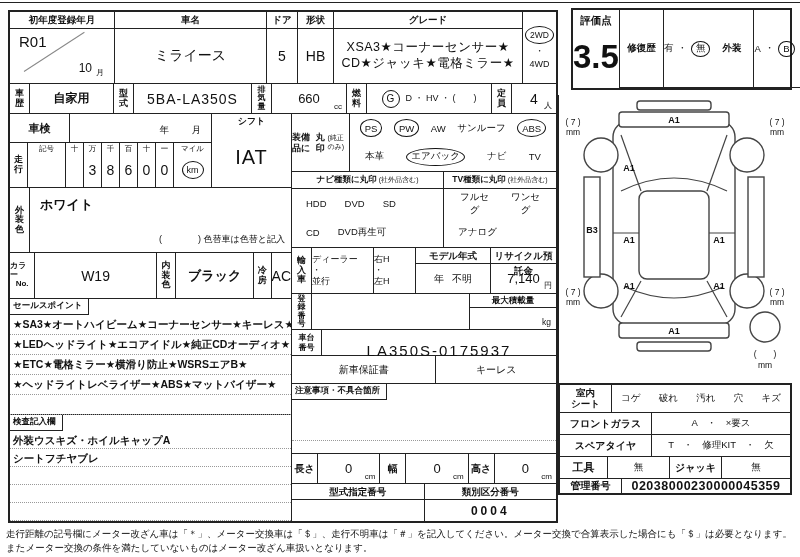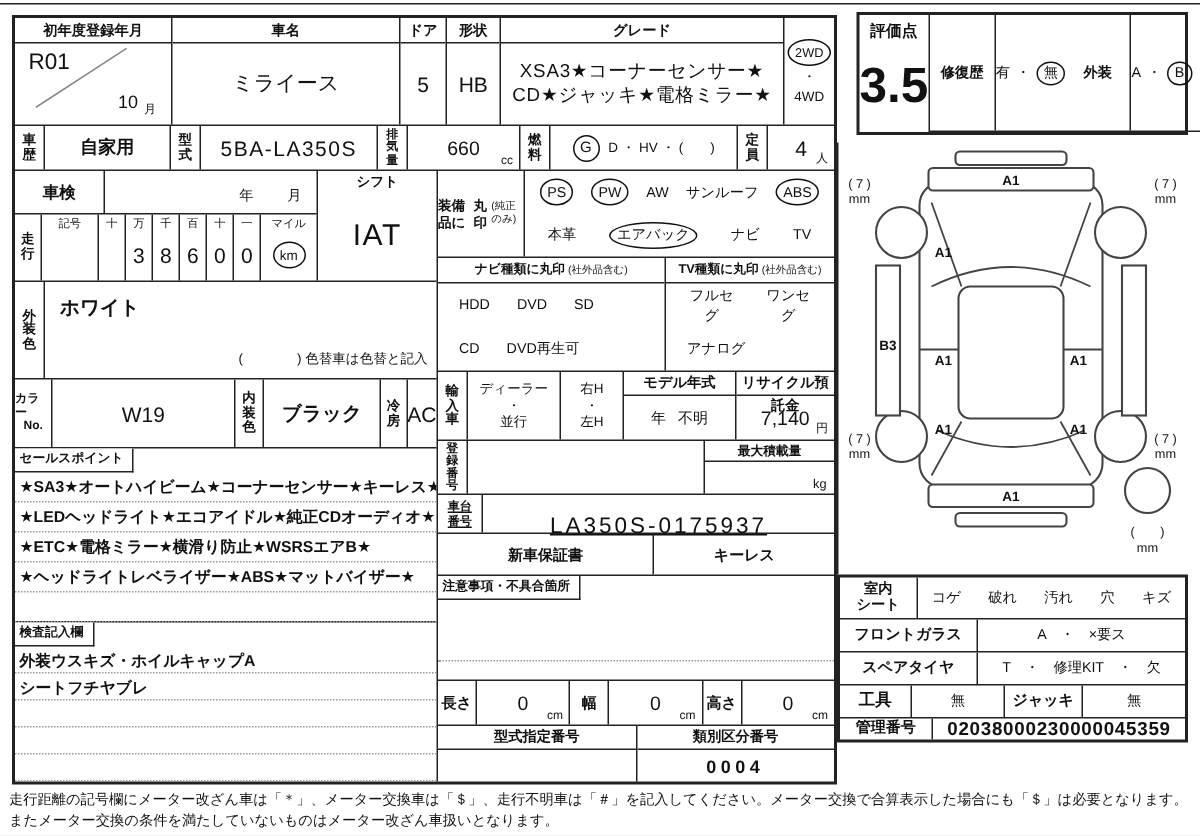--- a/index.html
+++ b/index.html
@@ -98,42 +98,42 @@
   .nav-col { width:152px; border-right:1px solid #222; display:flex; flex-direction:column; }
   .tv-col { flex:1; display:flex; flex-direction:column;text-align:center; }
   .navtv-h { height:17px; border-bottom:1px solid #222; display:flex; align-items:center; justify-content:center;
     gap:2px; font-size:8.5px; font-weight:bold; }
   .navtv-h .s { font-size:7px; font-weight:normal; }
   .navtv-items { flex:1; display:flex; flex-direction:column; font-size:9.5px; }
   .navtv-row { flex:1; display:flex; align-items:center; gap:18px; padding:0 14px; }
 
   
   .import-block { height:46px; border-bottom:1.5px solid #222; display:flex; }
-  .imp-cell { border-right:1px solid #222; display:flex; flex-direction:column; align-items:center;
+  .imp-cell { border-right:1px solid #222; display:flex; flex-direction:column; 
     justify-content:center; font-size:9px; line-height:1.25; }
   .imp-head-cell { border-right:1px solid #222; display:flex; flex-direction:column; }
   .imp-head-cell:last-child { border-right:none; }
   .imp-h { height:16px; border-bottom:1px solid #222; font-size:9.5px; font-weight:bold; text-align:center; line-height:15px; }
   .imp-v { flex:1; display:flex; align-items:center; justify-content:center; gap:8px; font-size:10px; position:relative; }
 
   
   .reg-block { height:36px; border-bottom:1px solid #222; display:flex; }
   .reg-empty { flex:1; border-right:1px solid #222; }
   .payload-col { width:86px; display:flex; flex-direction:column; }
   .payload-h { height:14px; border-bottom:1px solid #222; font-size:8.5px; font-weight:bold; text-align:center; line-height:13px; }
   .payload-v { flex:1; position:relative; }
   .payload-unit { position:absolute; right:5px; bottom:2px; font-size:8.5px; }
 
-  .chassis-block { height:26px; border-bottom:1px solid #222; display:flex;text-decoration:underline; }
+  .chassis-block { height:26px; border-bottom:1px solid #222; display:flex; }
   .chassis-label { width:30px; border-right:1px solid #222; display:flex; flex-direction:column;
     align-items:center; justify-content:center; font-size:8px; font-weight:bold; line-height:1.15; }
   .chassis-val { flex:1; display:flex; align-items:center; justify-content:center; font-size:15px; letter-spacing:2px;margin-top:16px; }
 
   .warranty-block { height:28px; border-bottom:1px solid #222; display:flex; }
-  .warranty-cell { display:flex; align-items:center; justify-content:center; font-size:10px; font-weight:bold; }
+  .warranty-cell { display:flex; align-items:center; justify-content:center; font-size:10px; font-weight:normal; }
 
   .notes-block { height:70px; border-bottom:1.5px solid #222; position:relative; }
   .notes-dot { position:absolute; left:0; right:0; bottom:12px; border-bottom:1px dotted #999; }
 
   
   .dims-block { height:30px; border-bottom:1px solid #222; display:flex; }
   .dim-cell { flex:1; border-right:1px solid #222; display:flex; }
   .dim-cell:last-child { border-right:none; }
   .dim-label { width:26px; border-right:1px solid #222; display:flex; align-items:center; justify-content:center;
     font-size:10px; font-weight:bold; }

